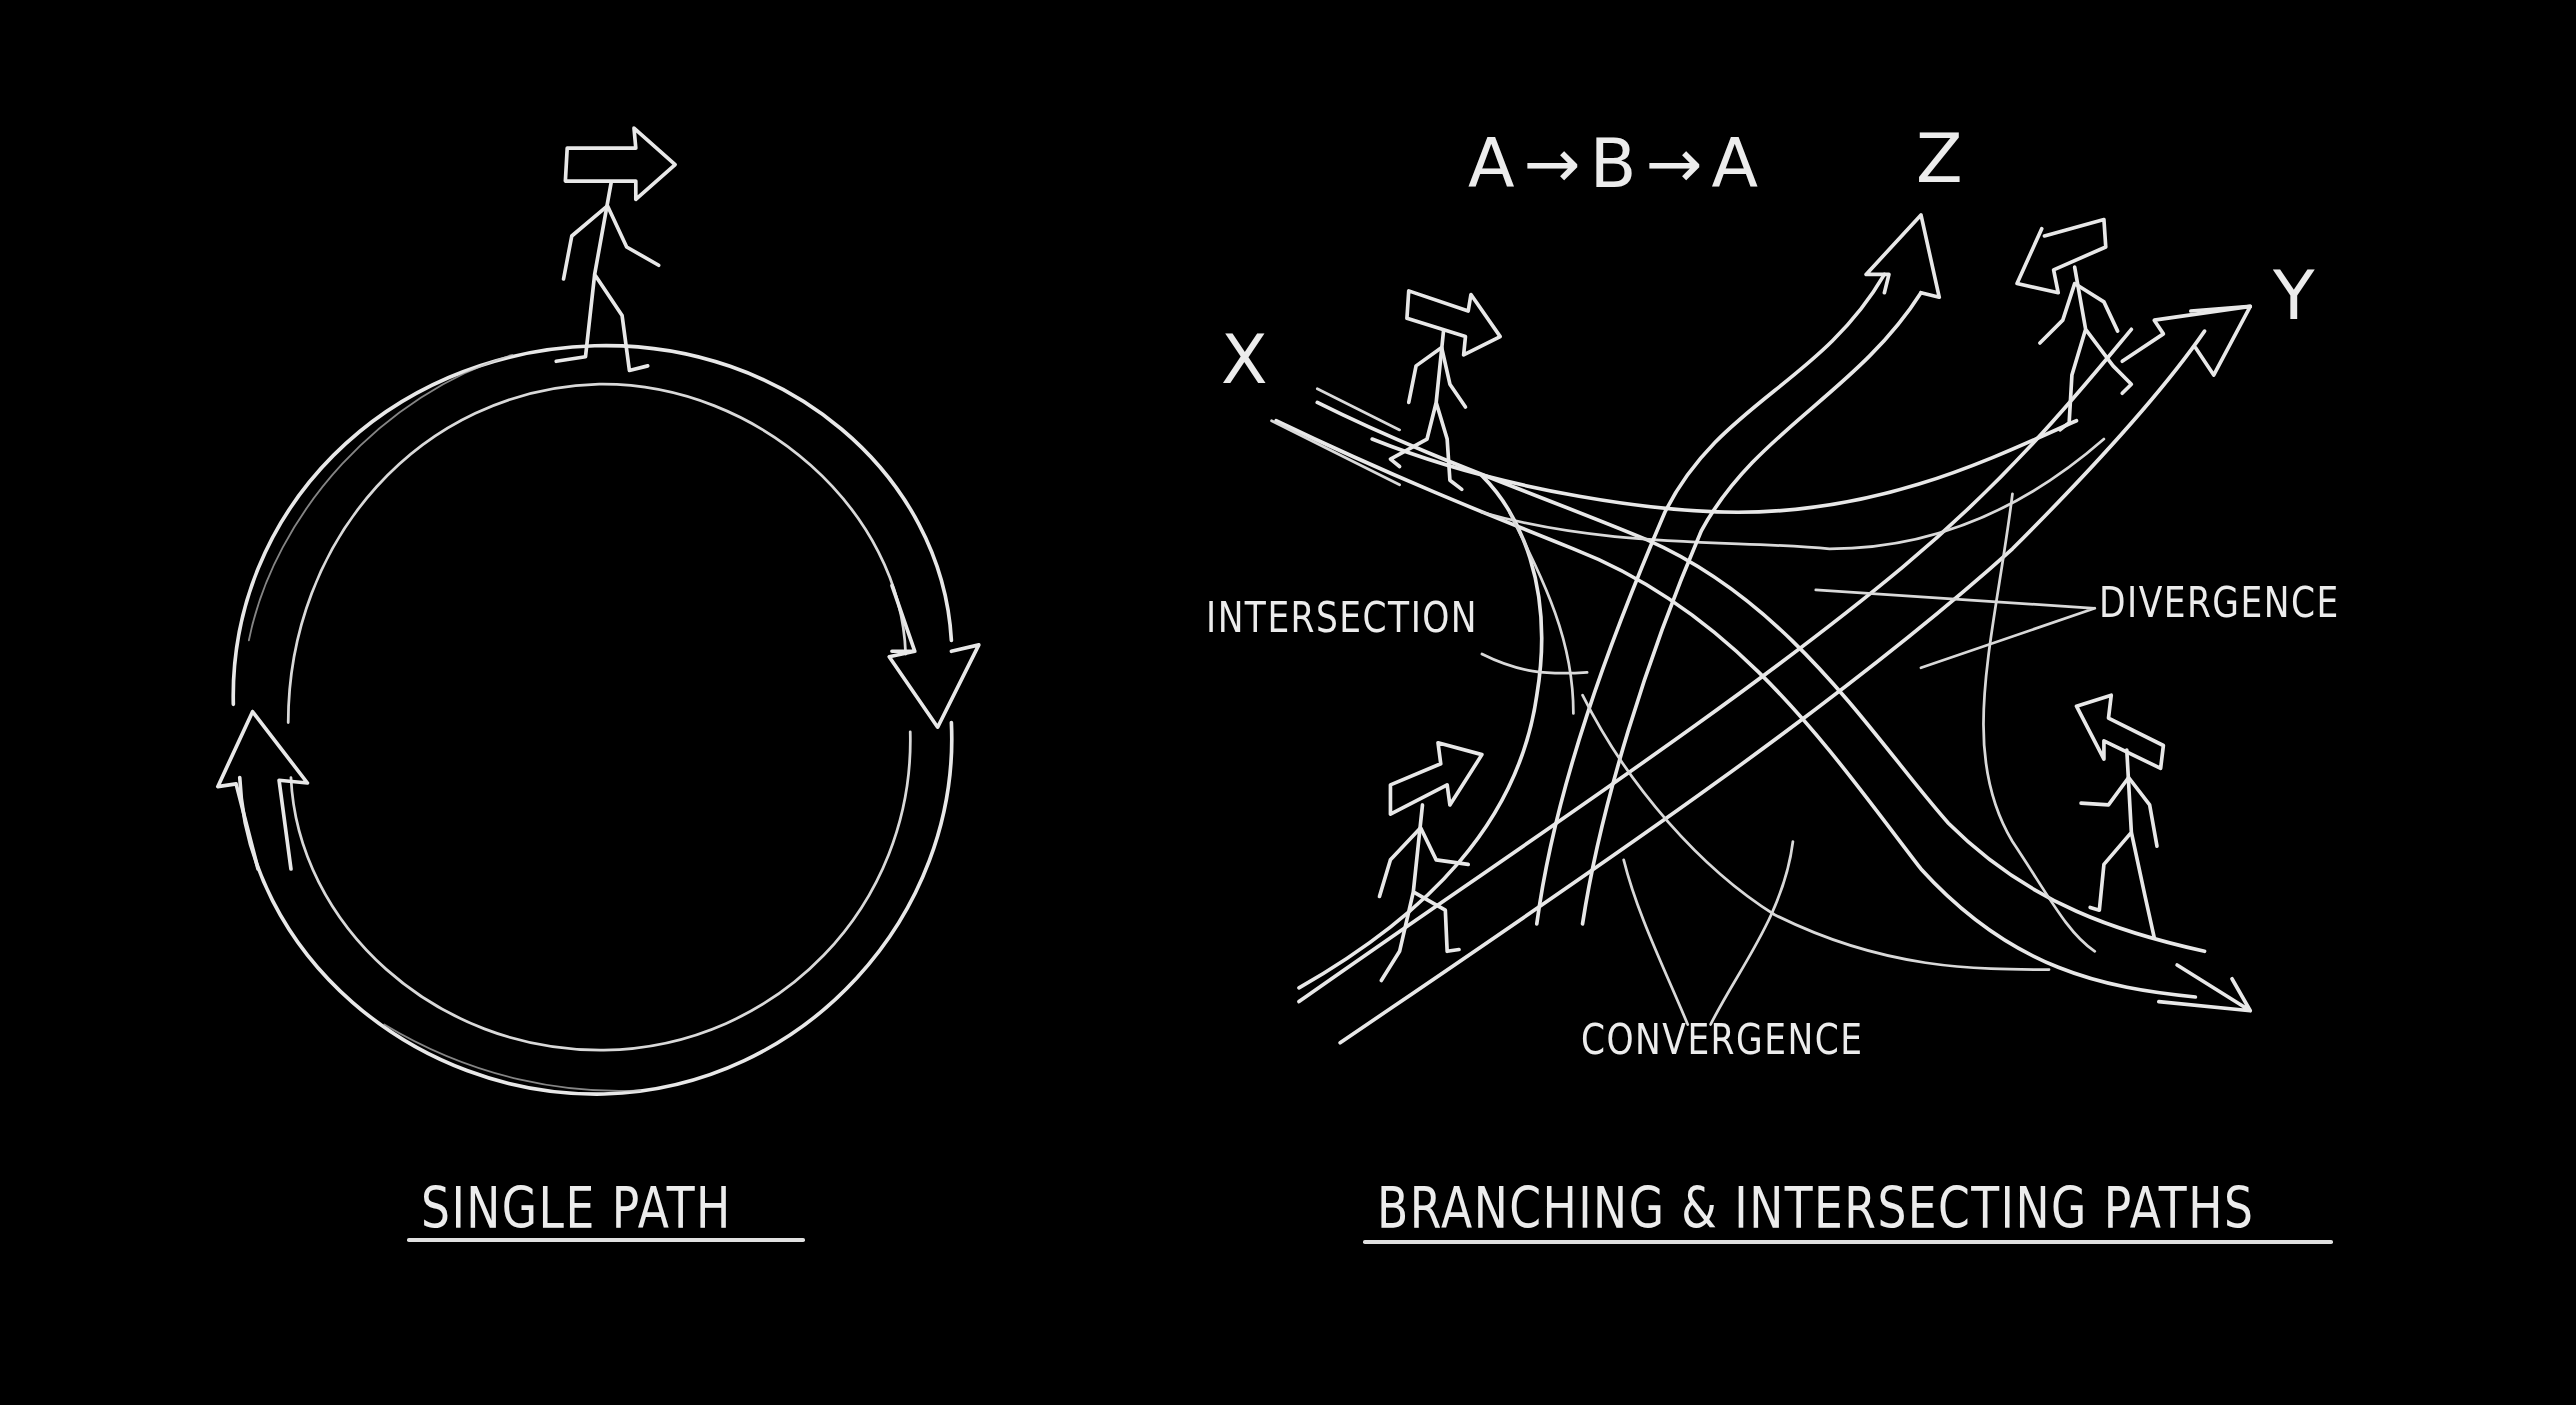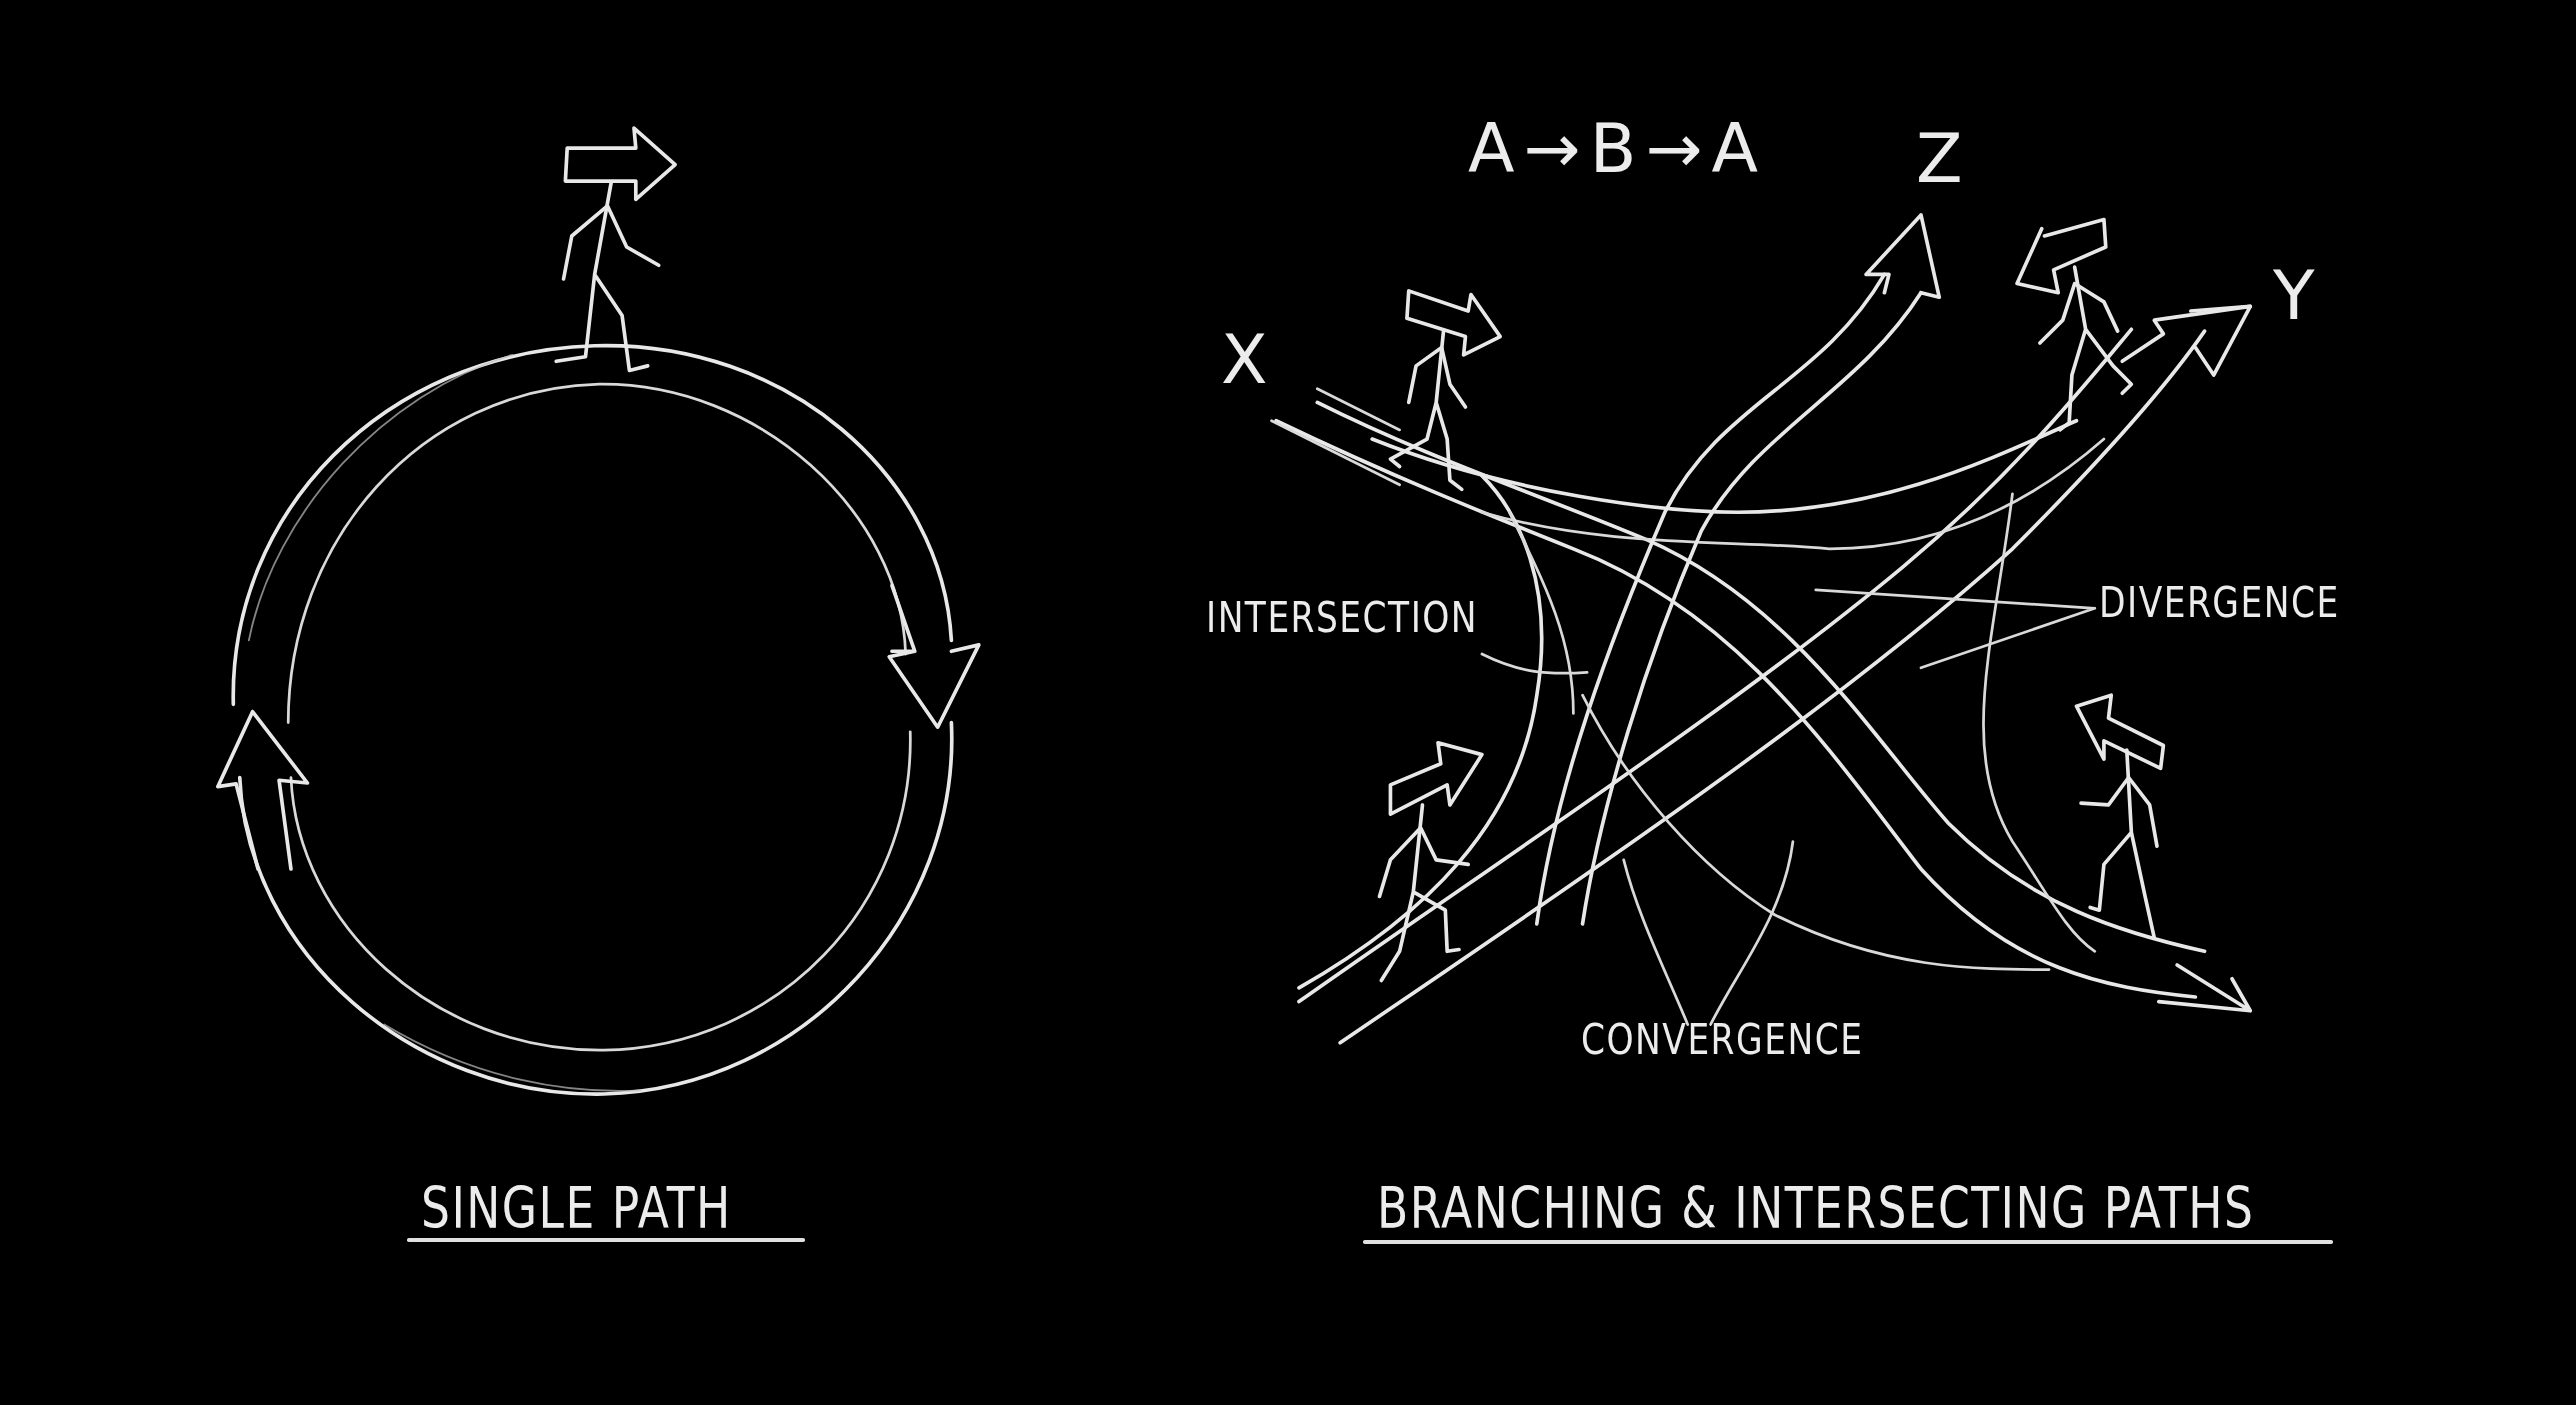--- a/index.html
+++ b/index.html
@@ -119,21 +119,21 @@
     <path class="chalk" d="M 1553 905 L 1520 940 L 1508 980 M 1553 905 L 1570 940 L 1605 945"></path>
   </g>
 
   <g>
     <path class="chalk" d="M 2270 772 L 2308 760 L 2305 785 L 2365 815 L 2362 840 L 2300 810 L 2300 830 Z"></path>
     <path class="chalk" d="M 2325 820 L 2330 910 L 2345 980 L 2355 1025 M 2330 910 L 2300 945 L 2295 995 L 2285 992"></path>
     <path class="chalk" d="M 2327 850 L 2305 880 L 2275 878 M 2327 850 L 2350 880 L 2358 925"></path>
   </g>
 </svg>
 
-<div class="label label-letter" style="left:1468px; top:109px;text-align:right;">A→B→A</div>
+<div class="label label-letter" style="left:1468px; top:124px;text-align:right;">A→B→A</div>
 <div class="label label-letter" style="left:1916px; top:119px;">Z</div>
 <div class="label label-letter" style="left:1221px; top:320px;">X</div>
 <div class="label label-letter" style="left:2273px; top:256px;">Y</div>
 
 <div class="label label-sm" style="left:1206px; top:593px;">INTERSECTION</div>
 <div class="label label-sm" style="left:2099px; top:578px;">DIVERGENCE</div>
 <div class="label label-sm" style="left:1581px; top:1015px;">CONVERGENCE</div>
 
 <div class="label label-title" style="left:421px; top:1175px;">SINGLE PATH</div>
 <div class="underline" style="left:407px; top:1238px; width:398px;"></div>

